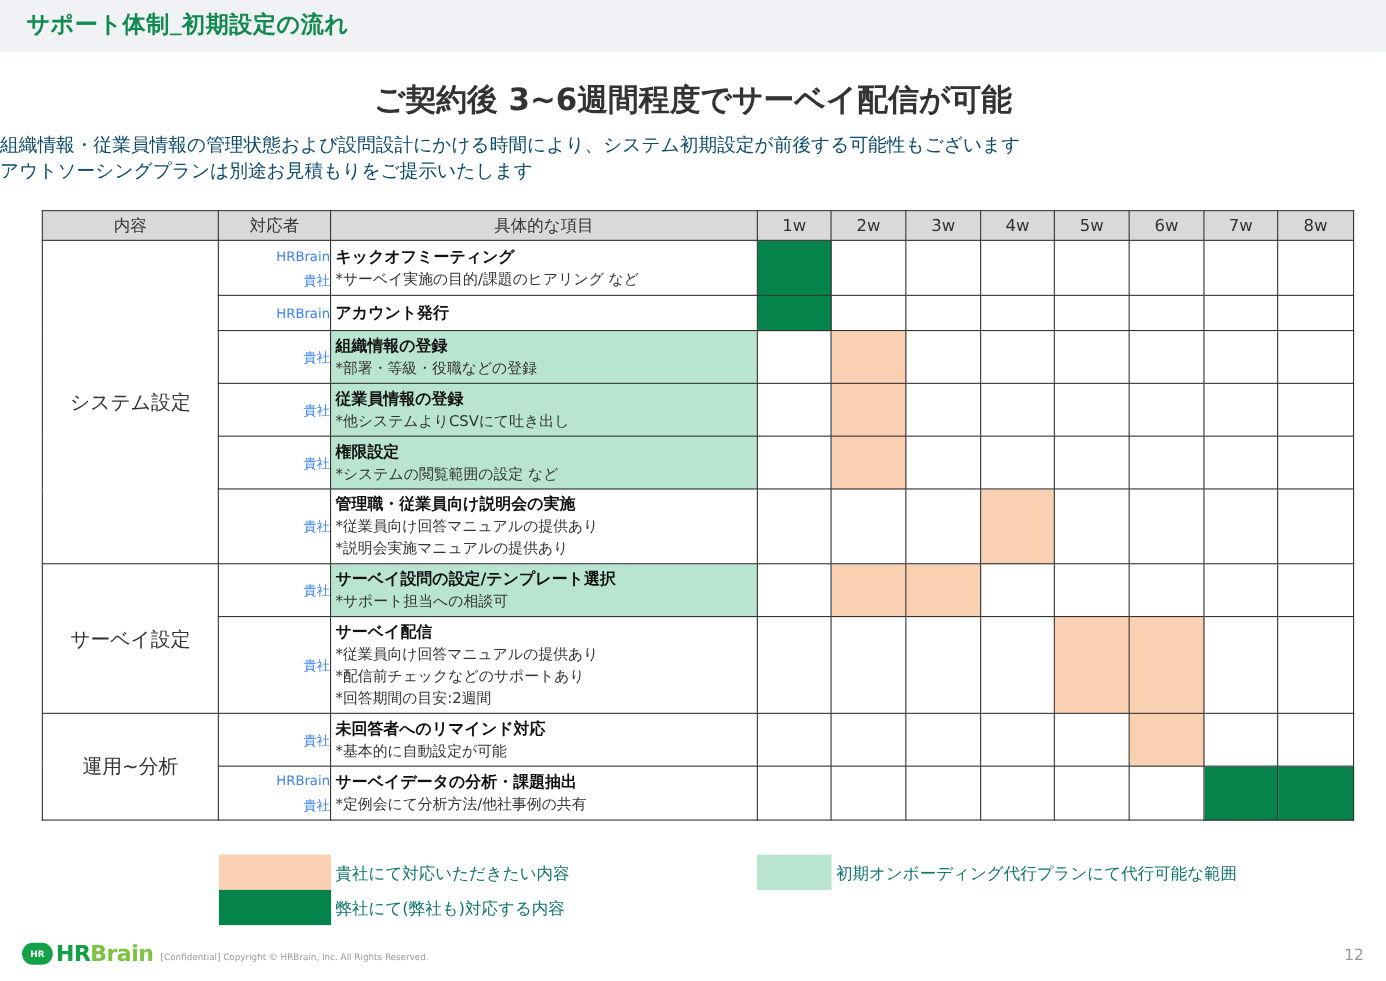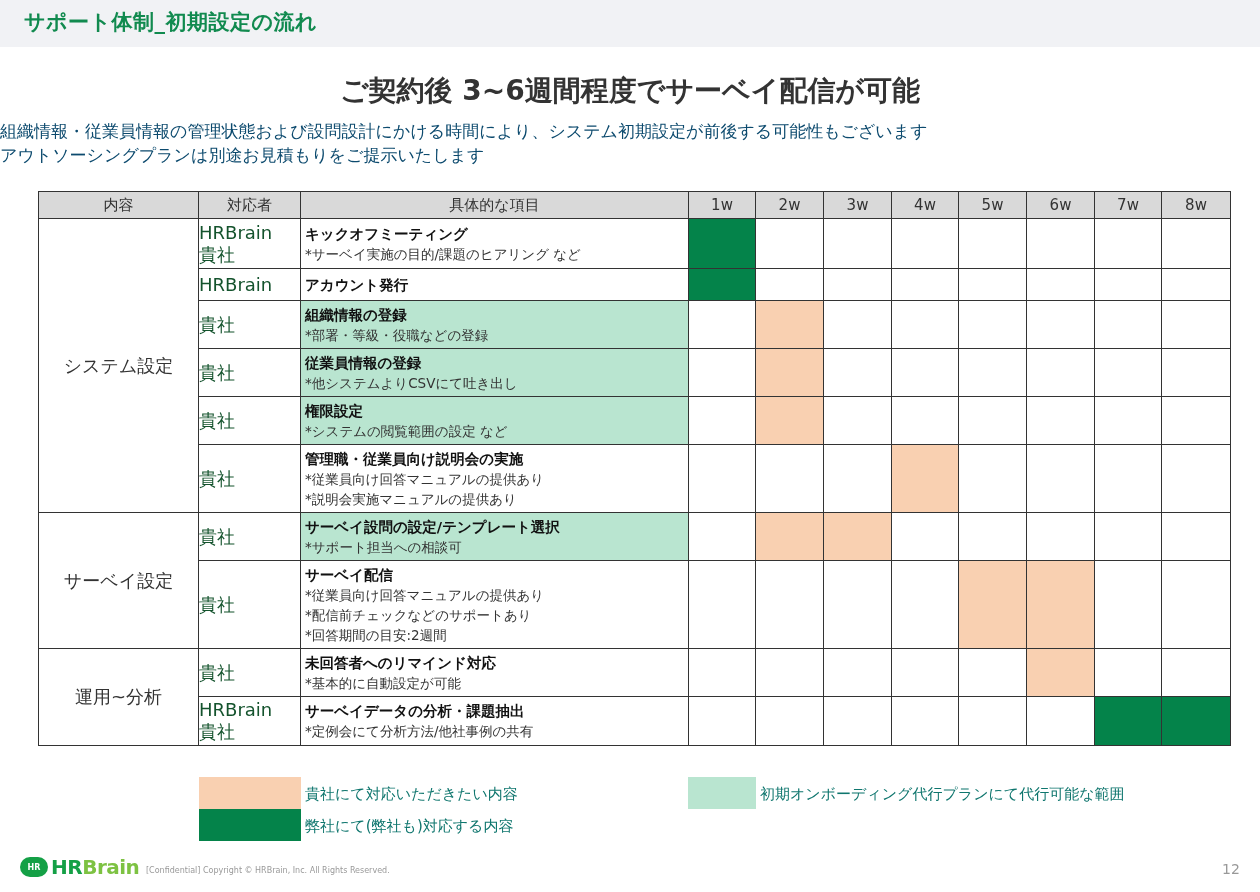--- a/index.html
+++ b/index.html
@@ -1,31 +1,31 @@
 <!DOCTYPE html>
 <html><head>
 <meta charset="utf-8">
 <style>
   * { box-sizing: border-box; margin: 0; padding: 0; }
   html, body { width: 1260px; height: 892px; background: #ffffff; overflow: hidden; }
   body { font-family: "DejaVu Sans", "Liberation Sans", sans-serif; color: #222; position: relative; }
 
   .topbar { position: absolute; left: 0; top: 0; width: 1260px; height: 47px; background: #f1f2f5; }
-  .topbar-title { position: absolute; left: 24px; top: 8px; font-size: 21px; font-weight: bold; color: #118a4f; letter-spacing: 0.5px; }
+  .topbar-title { position: absolute; left: 24px; top: 8px; font-size: 21px; font-weight: bold; color: #118a4f; letter-spacing: 0.5px; font-family: Liberation Serif, serif; }
 
   .headline { position: absolute; left: 0; top: 72px; width: 1260px; text-align: center; font-size: 28px; font-weight: bold; color: #333; }
   .sub { position: absolute; left: 0; width: 1103px; text-align: left; font-size: 17px; color: #0c4a6e; }
   .sub1 { top: 120px; }
   .sub2 { top: 144px; }
 
   table.plan { position: absolute; left: 38px; top: 191px; width: 1192px; border-collapse: collapse; table-layout: fixed; }
   table.plan th, table.plan td { border: 1.5px solid #333; }
   table.plan th { background: #d9d9d9; font-weight: normal; font-size: 15px; height: 27px; text-align: center; color: #333; }
   td.cat { text-align: center; vertical-align: middle; font-size: 18px; color: #333; }
-  td.owner { text-align: left; vertical-align: middle; font-size: 18px; line-height: 22px; color: #14532d; }
+  td.owner { text-align: right; vertical-align: middle; font-size: 12px; line-height: 22px; color: #3b82f6; }
   td.item { vertical-align: middle; padding: 2px 4px; }
   td.item.green { background: #b9e5d0; }
   .item-title { font-size: 14.5px; font-weight: bold; color: #111; line-height: 20px; }
   .item-note { font-size: 13.5px; color: #333; line-height: 20px; }
   td.wk { padding: 0; }
   td.wk.peach { background: #f9d0b1; }
   td.wk.dark { background: #04834a; }
 
   .legend-swatch { position: absolute; width: 102px; height: 32px; }
   .legend-label { position: absolute; font-size: 15px; color: #0f766e; }

